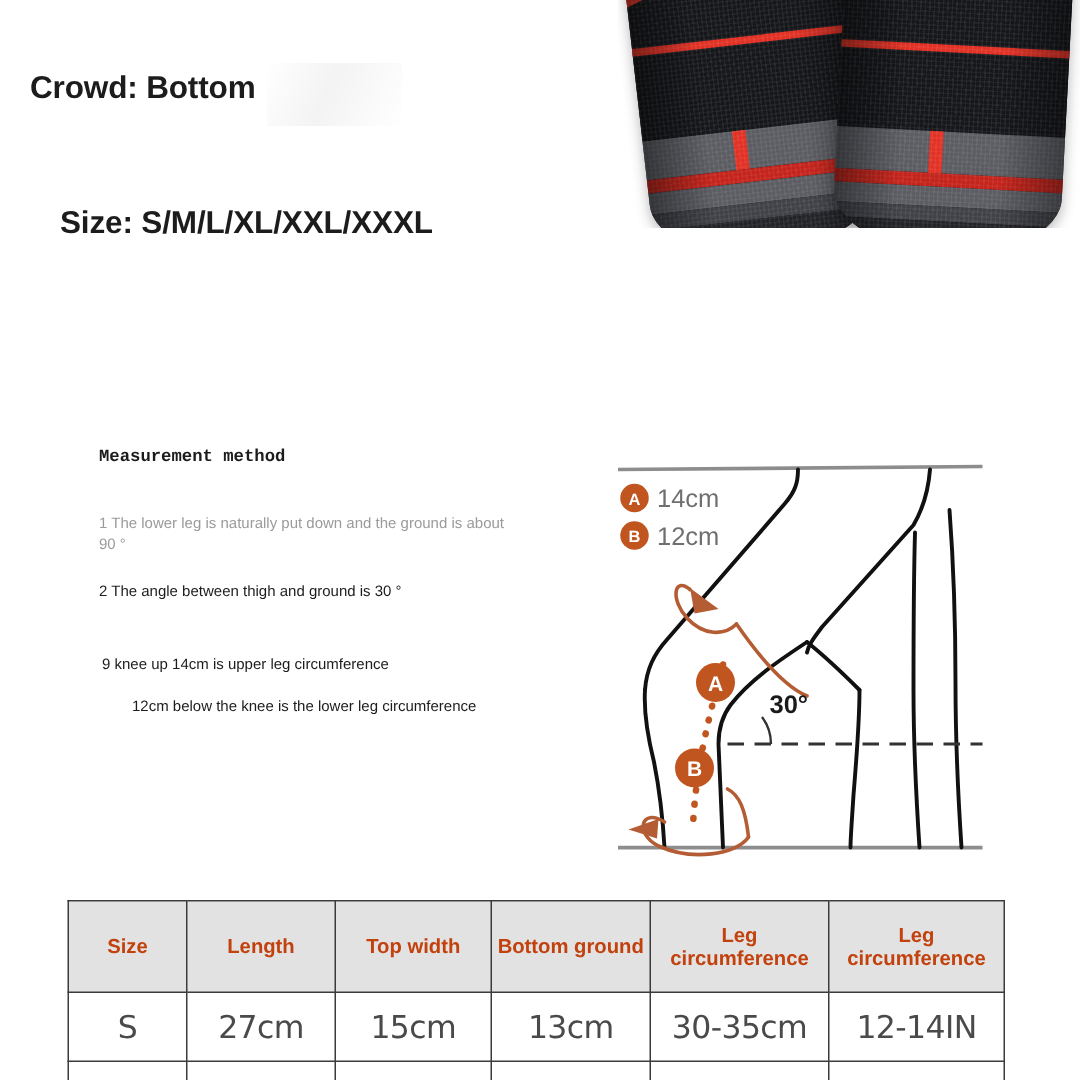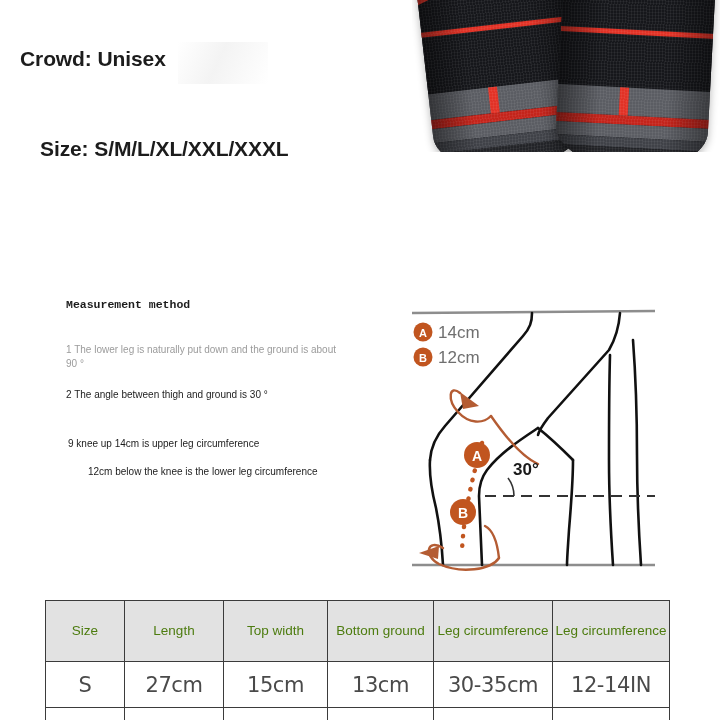--- a/index.html
+++ b/index.html
@@ -168,22 +168,22 @@
   #size-table td {
     border: 1px solid #3b3b3b;
     text-align: center;
     vertical-align: middle;
     padding: 0;
   }
   #size-table thead th {
     background: #e2e2e2;
     height: 60px;
     font-size: 13.5px;
-    font-weight: 400;
-    color: #4d7c0f;
+    font-weight: 700;
+    color: #c2410c;
     line-height: 1.12;
   }
   #size-table tbody td {
     background: #ffffff;
     height: 45px;
     font-size: 21px;
     font-weight: 400;
     color: #4a4a4a;
     font-family: "DejaVu Sans", "Liberation Sans", sans-serif;
     letter-spacing: -0.4px;
@@ -191,21 +191,21 @@
   .col-size   { width: 79px; }
   .col-len    { width: 99px; }
   .col-top    { width: 104px; }
   .col-bot    { width: 106px; }
   .col-circ1  { width: 119px; }
   .col-circ2  { width: 117px; }
 </style>
 </head>
 <body>
 
-<div class="spec-line" id="spec-crowd">Crowd: Unisex</div>
+<div class="spec-line" id="spec-crowd">Crowd: Bottom</div>
 
 <div class="faint-watermark"></div>
 
 <div class="spec-line" id="spec-size">Size: S/M/L/XL/XXL/XXXL</div>
 
 <div id="product-photo">
 
   <div class="sleeve" id="sleeve-left">
     <div class="band band-black" style="top:0;   height:150px;"></div>
     <div class="band band-red" style="top:88px; height:5px;"></div>

